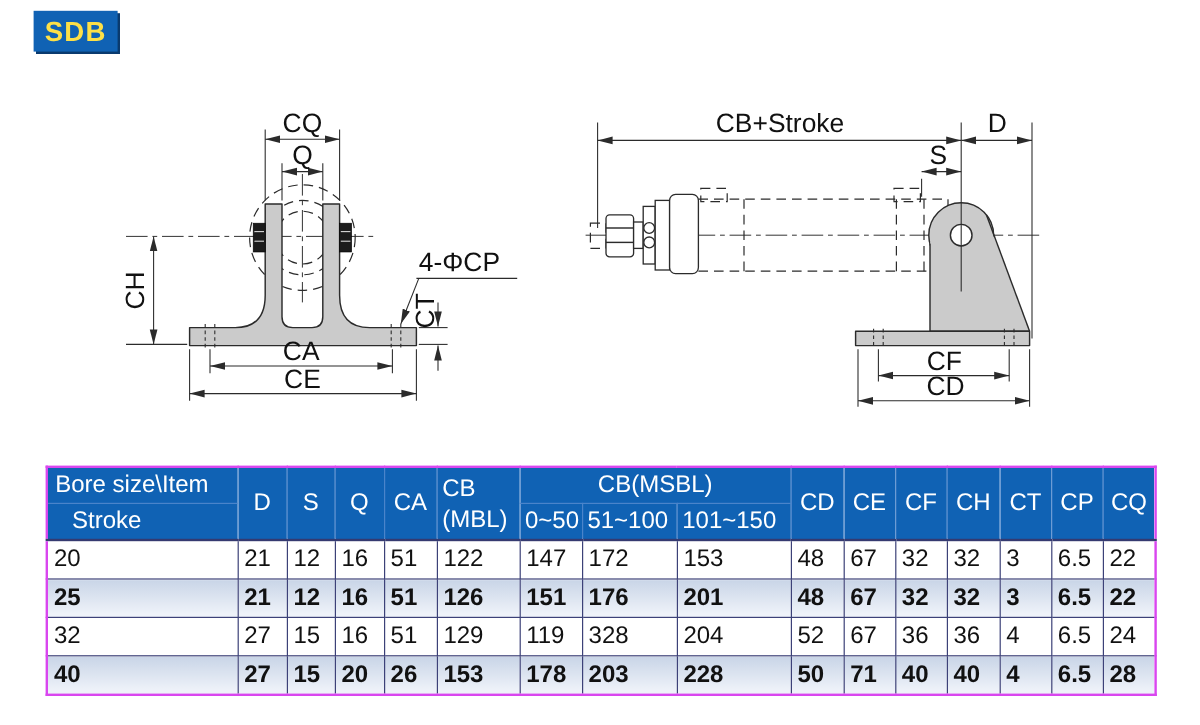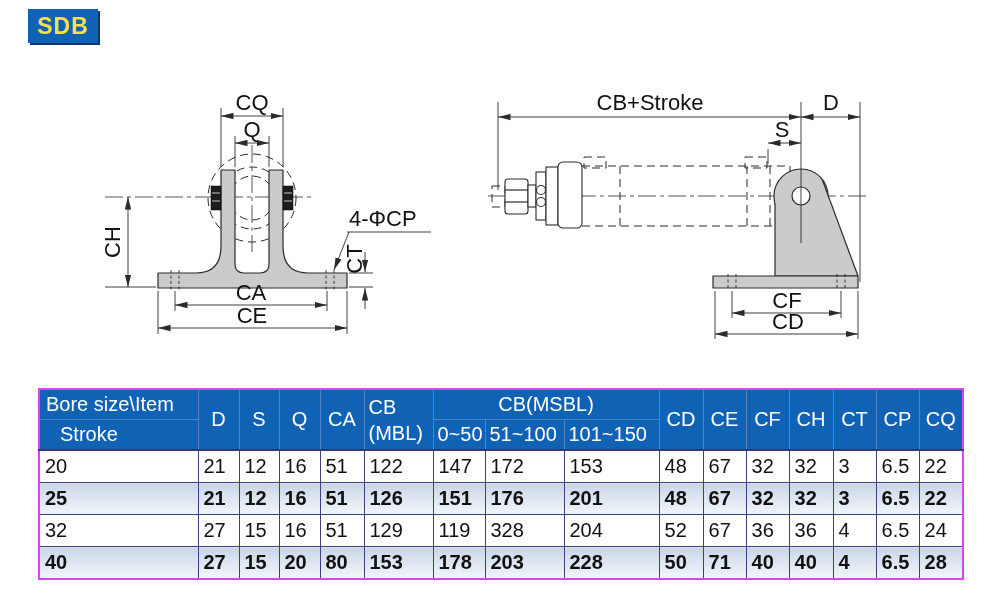--- a/index.html
+++ b/index.html
@@ -326,21 +326,21 @@
       <td>36</td>
       <td>4</td>
       <td>6.5</td>
       <td>24</td>
     </tr>
     <tr class="alt">
       <td>40</td>
       <td>27</td>
       <td>15</td>
       <td>20</td>
-      <td>80</td>
+      <td>26</td>
       <td>153</td>
       <td>178</td>
       <td>203</td>
       <td>228</td>
       <td>50</td>
       <td>71</td>
       <td>40</td>
       <td>40</td>
       <td>4</td>
       <td>6.5</td>

